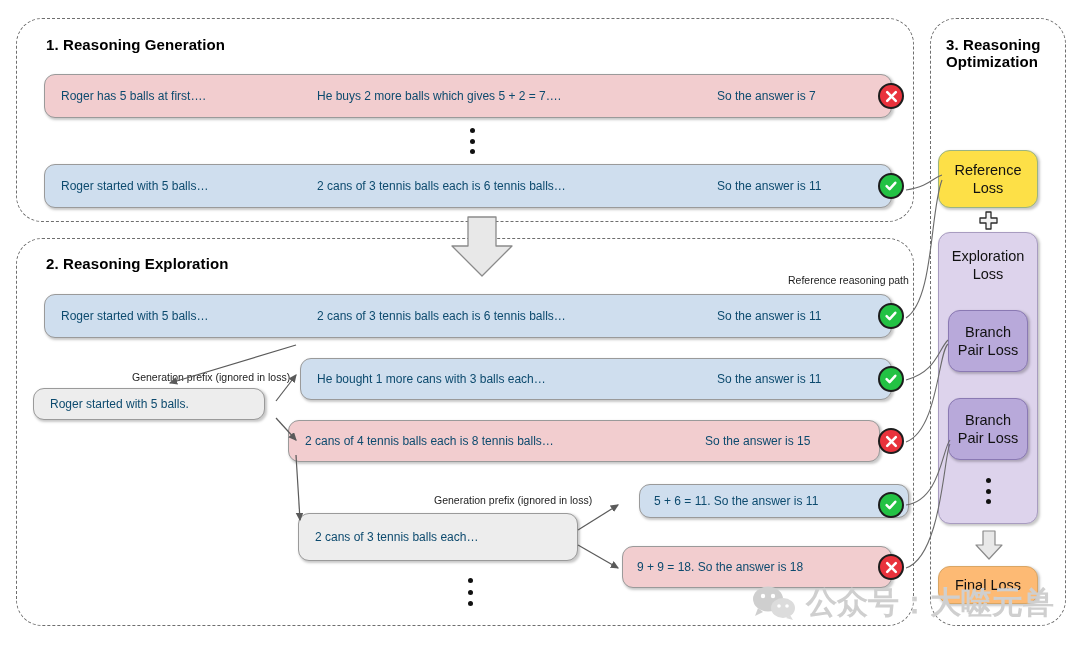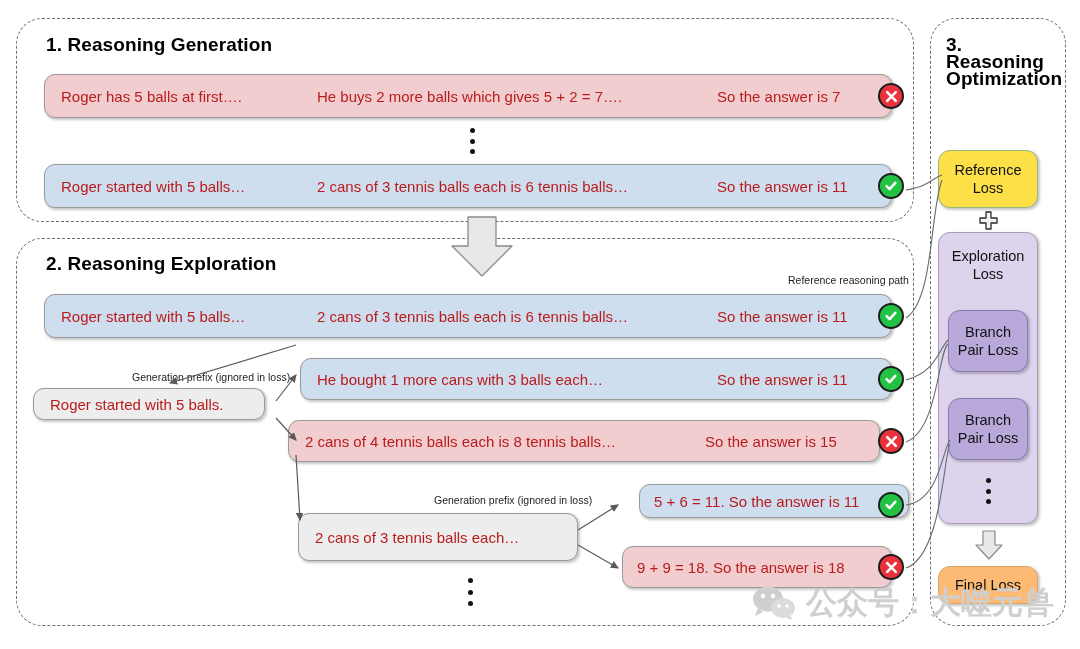--- a/index.html
+++ b/index.html
@@ -20,42 +20,42 @@
     border-radius:26px;
     box-sizing:border-box;
     background:transparent;
   }
   #sec1{left:16px;top:18px;width:898px;height:204px;}
   #sec2{left:16px;top:238px;width:898px;height:388px;}
   #sec3{left:930px;top:18px;width:136px;height:608px;}
 
   .sec-title{
     position:absolute;
-    font-size:19px;
+    font-size:15px;
     font-weight:bold;
     color:#000;
     letter-spacing:.1px;
     line-height:17px;
     white-space:pre-line;
   }
   #sec1-title{left:46px;top:36px;}
   #sec2-title{left:46px;top:255px;}
   #sec3-title{left:946px;top:36px;width:110px;}
 
   
   .row{
     position:absolute;
     box-sizing:border-box;
     border:1.1px solid #9a9a9a;
     border-radius:11px;
     box-shadow:1.5px 1.5px 2.5px rgba(0,0,0,.22);
     display:flex;
     align-items:center;
-    font-size:15px;
-    color:#b91c1c;
+    font-size:12px;
+    color:#0c4a6e;
   }
   .row.pink{background:#f2cdcf;}
   .row.blue{background:#cfdeee;}
   .row.grey{background:#ededed;}
 
   .seg{position:absolute;white-space:nowrap;}
 
   
   .badge{
     position:absolute;

